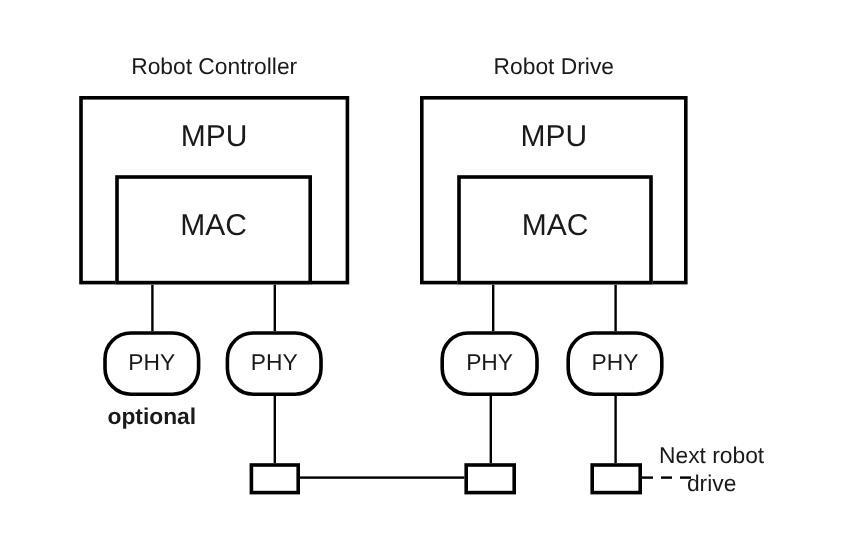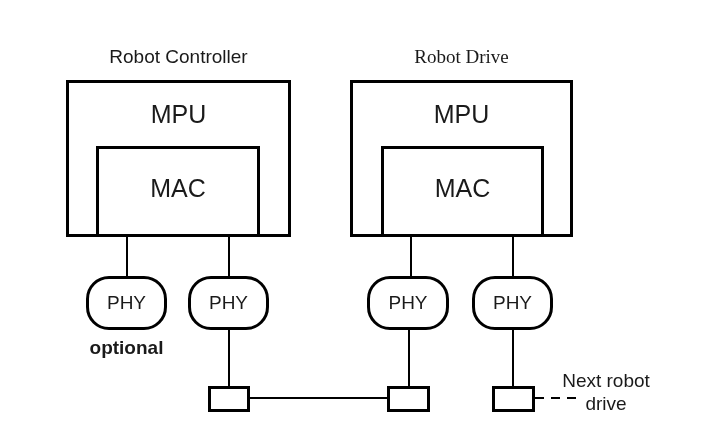--- a/index.html
+++ b/index.html
@@ -61,21 +61,21 @@
     height: 2px;
     background: repeating-linear-gradient(90deg, #000000 0 9px, transparent 9px 16px);
   }
 </style>
 </head>
 <body>
 
 <div class="canvas">
 
   <div class="label" style="left:66px; top:45px; width:225px;">Robot Controller</div>
-  <div class="label" style="left:350px; top:45px; width:223px;font-family:Liberation Serif, serif;">Robot Drive</div>
+  <div class="label" style="left:350px; top:45px; width:223px;">Robot Drive</div>
 
   <div class="vline" style="left:126px; top:237px; height:39px;"></div>
   <div class="vline" style="left:228px; top:237px; height:39px;"></div>
   <div class="vline" style="left:410px; top:237px; height:39px;"></div>
   <div class="vline" style="left:512px; top:237px; height:39px;"></div>
 
   <div class="vline" style="left:228px; top:330px; height:56px;"></div>
   <div class="vline" style="left:408px; top:330px; height:56px;"></div>
   <div class="vline" style="left:512px; top:330px; height:56px;"></div>
 
@@ -111,16 +111,16 @@
   <div class="box phy-box" style="left:472px; top:276px; width:81px; height:54px;">
     <span>PHY</span>
   </div>
 
   <div class="label" style="left:86px; top:336px; width:81px;font-weight:bold;">optional</div>
 
   <div class="box" style="left:208px; top:386px; width:42px; height:26px;"></div>
   <div class="box" style="left:387px; top:386px; width:43px; height:26px;"></div>
   <div class="box" style="left:492px; top:386px; width:43px; height:26px;"></div>
 
-  <div class="label" style="left:544px; top:369px; width:124px;">Next robot
+  <div class="label" style="left:531px; top:369px; width:124px;">Next robot
 drive</div>
 
 </div>
 
 </body></html>

